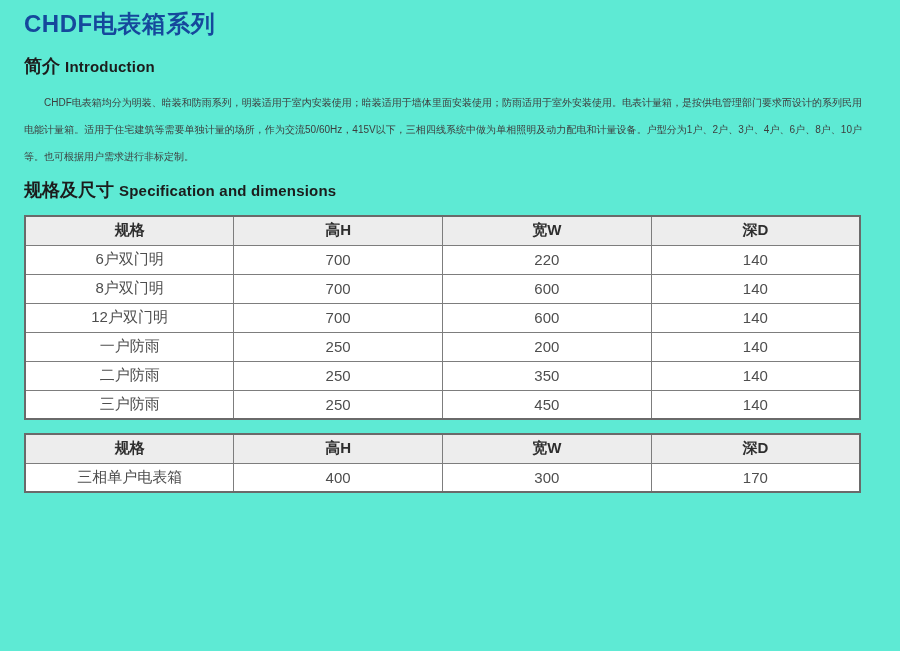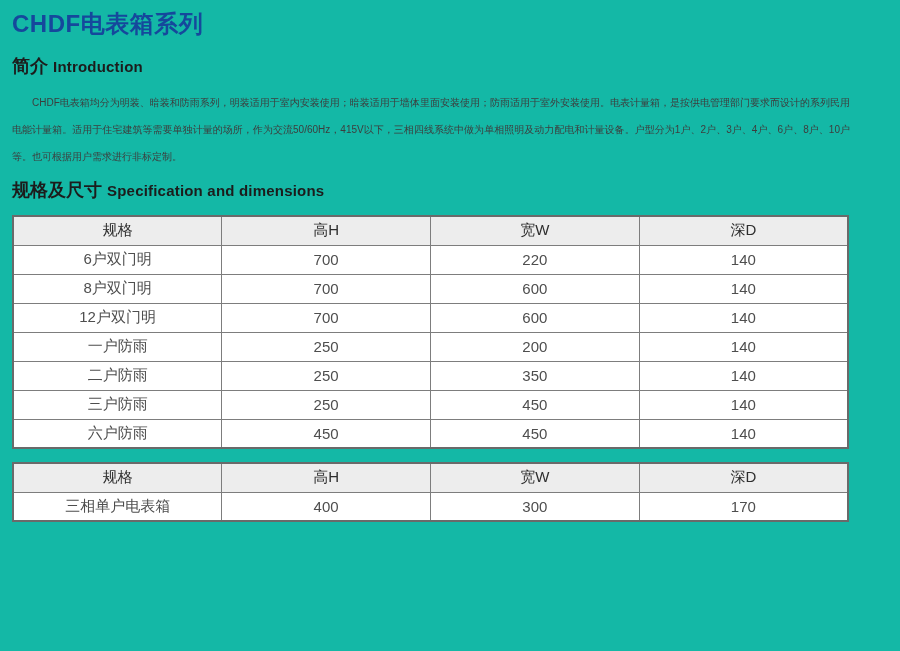--- a/index.html
+++ b/index.html
@@ -5,22 +5,22 @@
   * { box-sizing: border-box; }
   html, body {
     margin: 0;
     padding: 0;
     background: #ffffff;
     font-family: "Liberation Sans", "DejaVu Sans", sans-serif;
   }
   .page {
     width: 900px;
     height: 651px;
-    background: #14b8a6;
-    padding: 8px 30px 0 12px;
+    background: #5eead4;
+    padding: 8px 30px 0 24px;
     overflow: hidden;
   }
   .doc-title {
     margin: 2px 0 17px 0;
     font-size: 24px;
     line-height: 28px;
     font-weight: bold;
     color: #15489c;
     letter-spacing: 0.5px;
   }
@@ -58,21 +58,21 @@
     height: 29px;
     border: 1px solid #7d7d7d;
     text-align: center;
     vertical-align: middle;
     font-size: 15px;
     padding: 0;
   }
   table.spec-table th {
     background: #ededed;
     color: #2e2e2e;
-    font-weight: normal;
+    font-weight: bold;
     margin-top: 12px;
   }
   table.spec-table td {
     background: #ffffff;
     color: #4e4e4e;
     font-weight: normal;
   }
 </style>
 </head>
 <body>
@@ -132,26 +132,20 @@
           <td>250</td>
           <td>350</td>
           <td>140</td>
         </tr>
         <tr>
           <td>三户防雨</td>
           <td>250</td>
           <td>450</td>
           <td>140</td>
         </tr>
-        <tr>
-          <td>六户防雨</td>
-          <td>450</td>
-          <td>450</td>
-          <td>140</td>
-        </tr>
       </tbody>
     </table>
 
   <table class="spec-table">
       <thead>
         <tr>
           <th>规格</th>
           <th>高H</th>
           <th>宽W</th>
           <th>深D</th>

